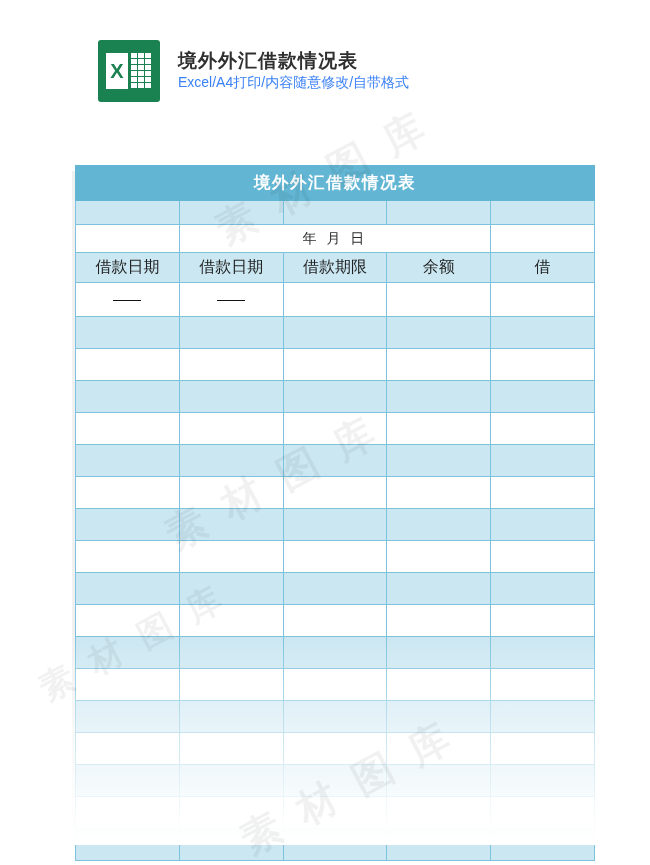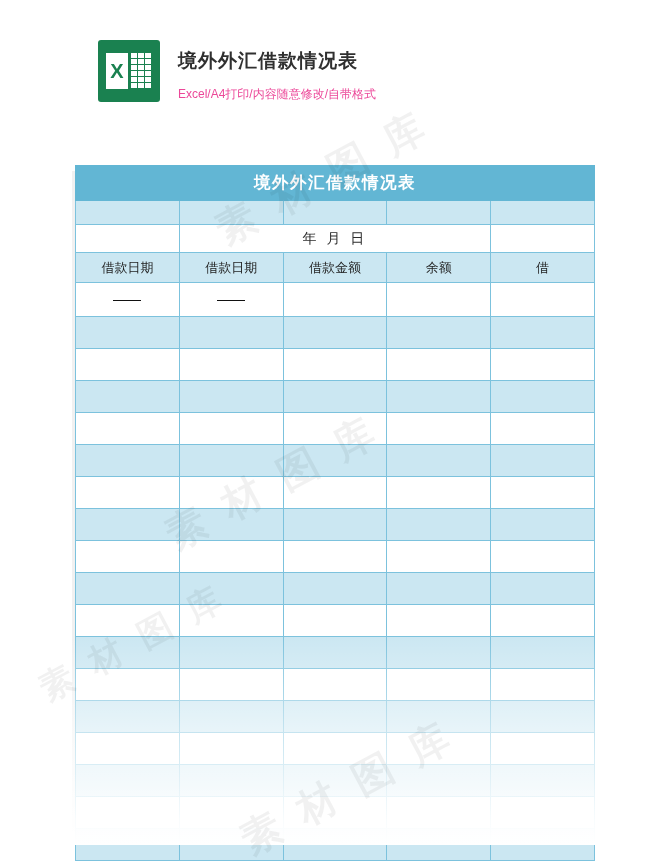--- a/index.html
+++ b/index.html
@@ -62,23 +62,22 @@
     margin-left: 18px;
     padding-top: 8px;
   }
   .doc-title {
     font-size: 19px;
     font-weight: bold;
     color: #303030;
     letter-spacing: 1px;
   }
   .doc-sub {
-    margin-top: 12px;
-    font-size: 12px;
-    color: #ec4899;
+    font-size: 14px;
+    color: #3b82f6;
   }
 
   
   .sheet-wrap {
     position: absolute;
     left: 75px;
     top: 165px;
     width: 520px;
   }
   .sheet-shadow {
@@ -121,21 +120,21 @@
   .date-row td {
     text-align: center;
     height: 27px;
     letter-spacing: 3px;
     font-size: 14px;
   }
   .head-row td {
     background: #cbe7f2;
     text-align: center;
     height: 29px;
-    font-size: 13px;
+    font-size: 16px;
     color: #1f1f1f;
   }
   .dash-row td { height: 33px; text-align: center; }
   .dash { display: inline-block; width: 28px; border-top: 1.4px solid #111; vertical-align: middle; }
 
   
   .fade {
     position: absolute;
     left: -8px;
     top: 470px;
@@ -193,21 +192,21 @@
       <td></td>
     </tr>
     <tr class="date-row">
       <td></td>
       <td colspan="3">年  月  日</td>
       <td></td>
     </tr>
     <tr class="head-row">
       <td>借款日期</td>
       <td>借款日期</td>
-      <td>借款金额</td>
+      <td>借款期限</td>
       <td>余额</td>
       <td>借</td>
     </tr>
     <tr class="dash-row">
       <td><span class="dash"></span></td>
       <td><span class="dash"></span></td>
       <td></td>
       <td></td>
       <td></td>
     </tr>

